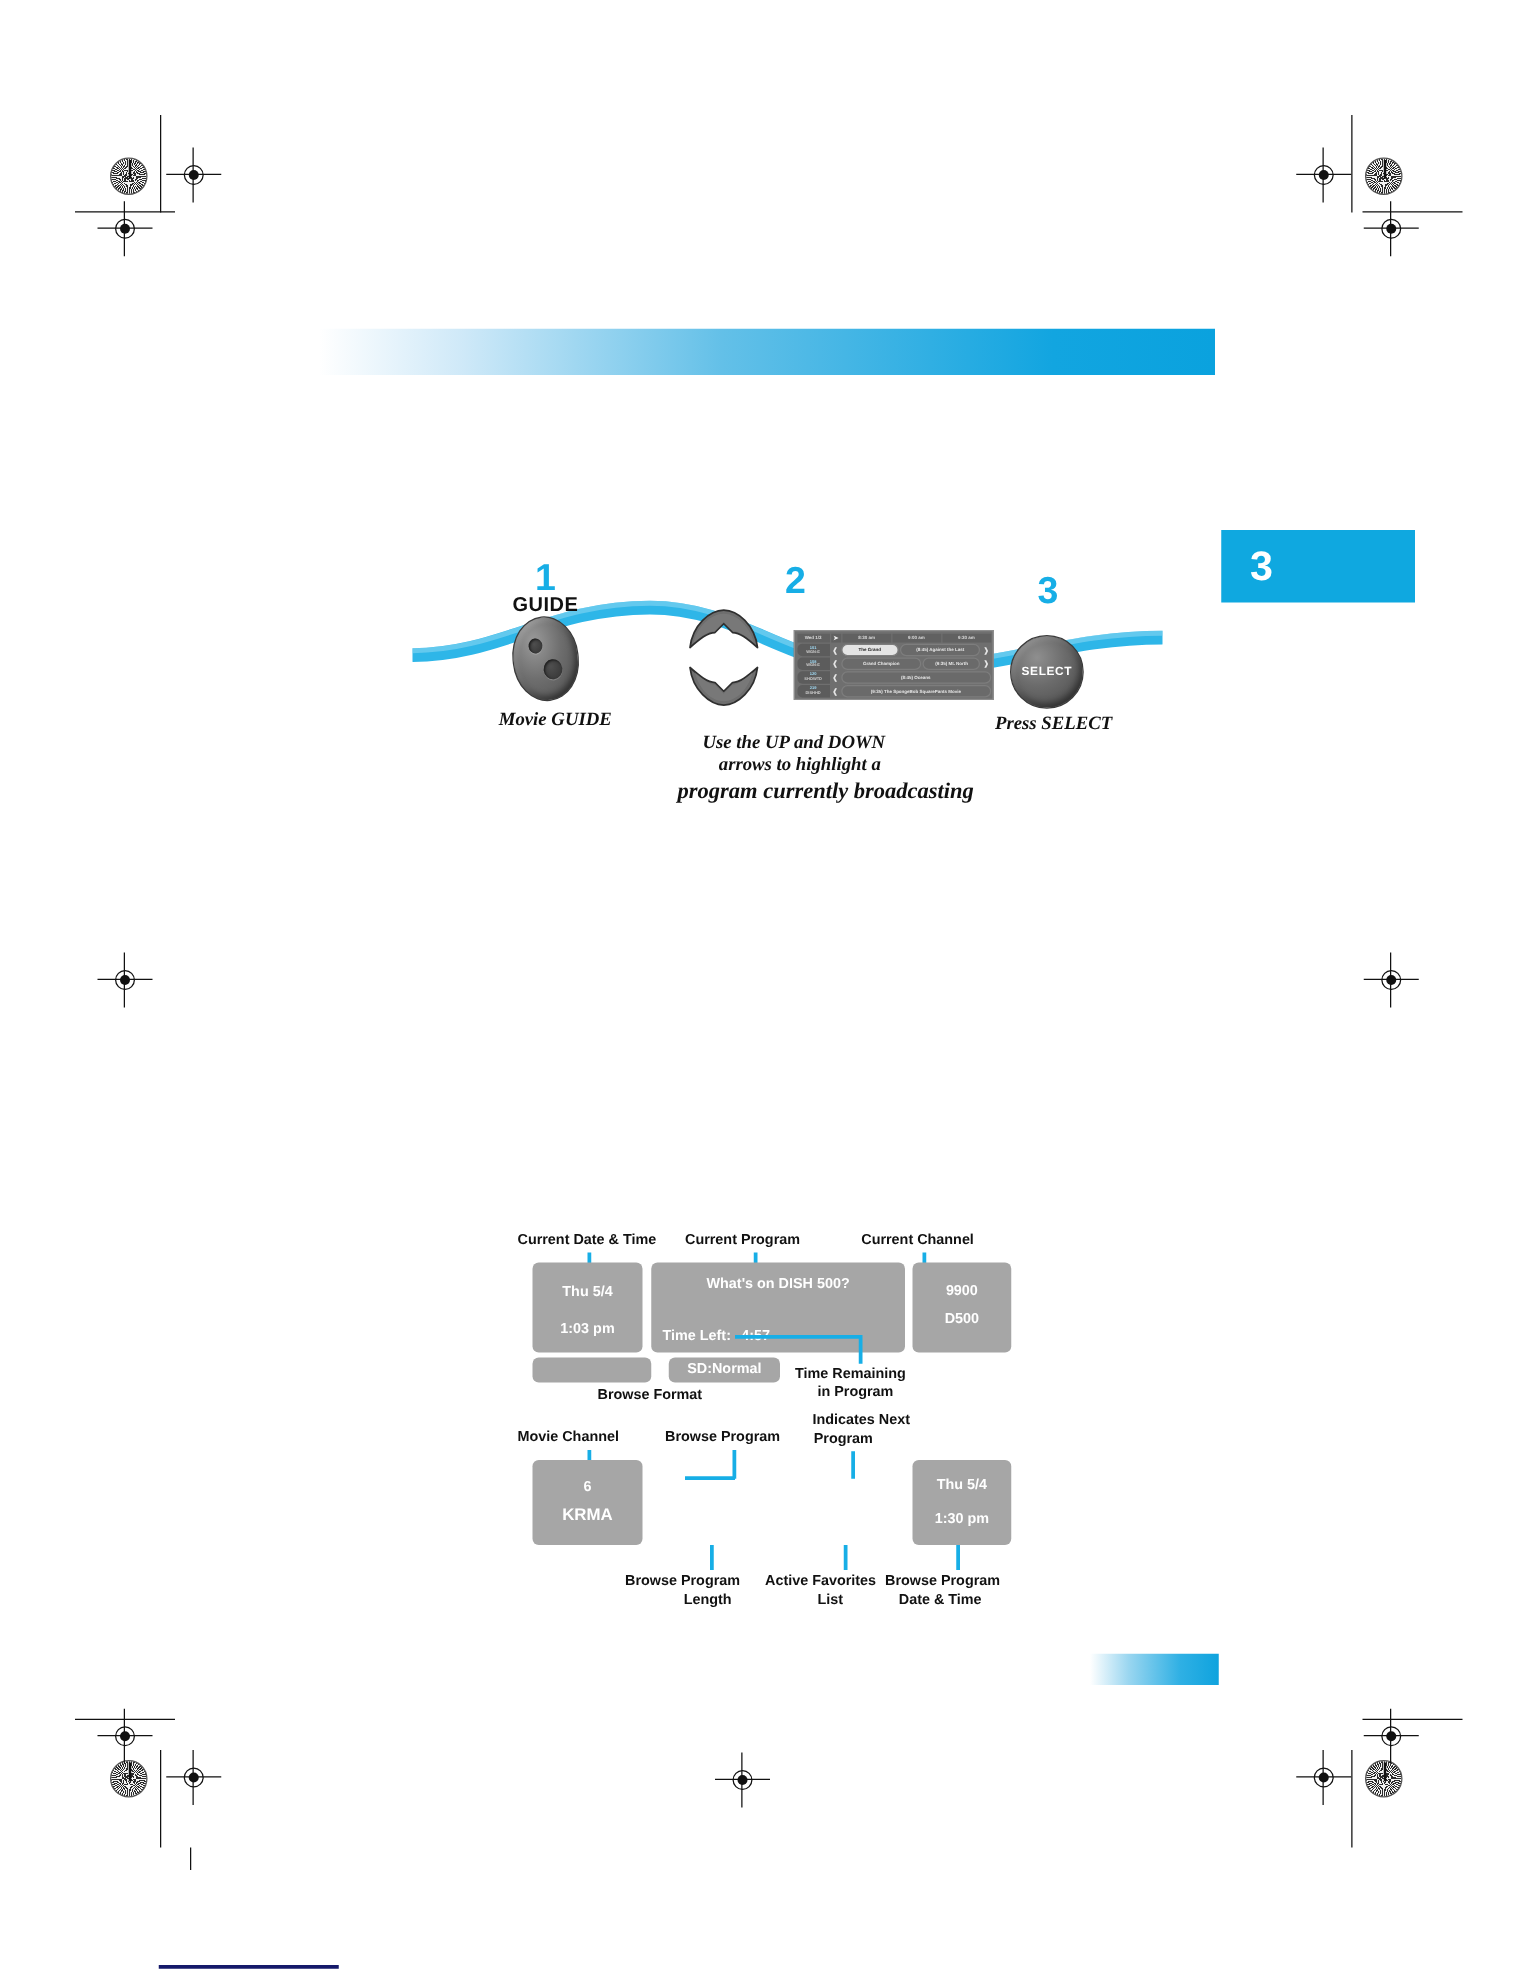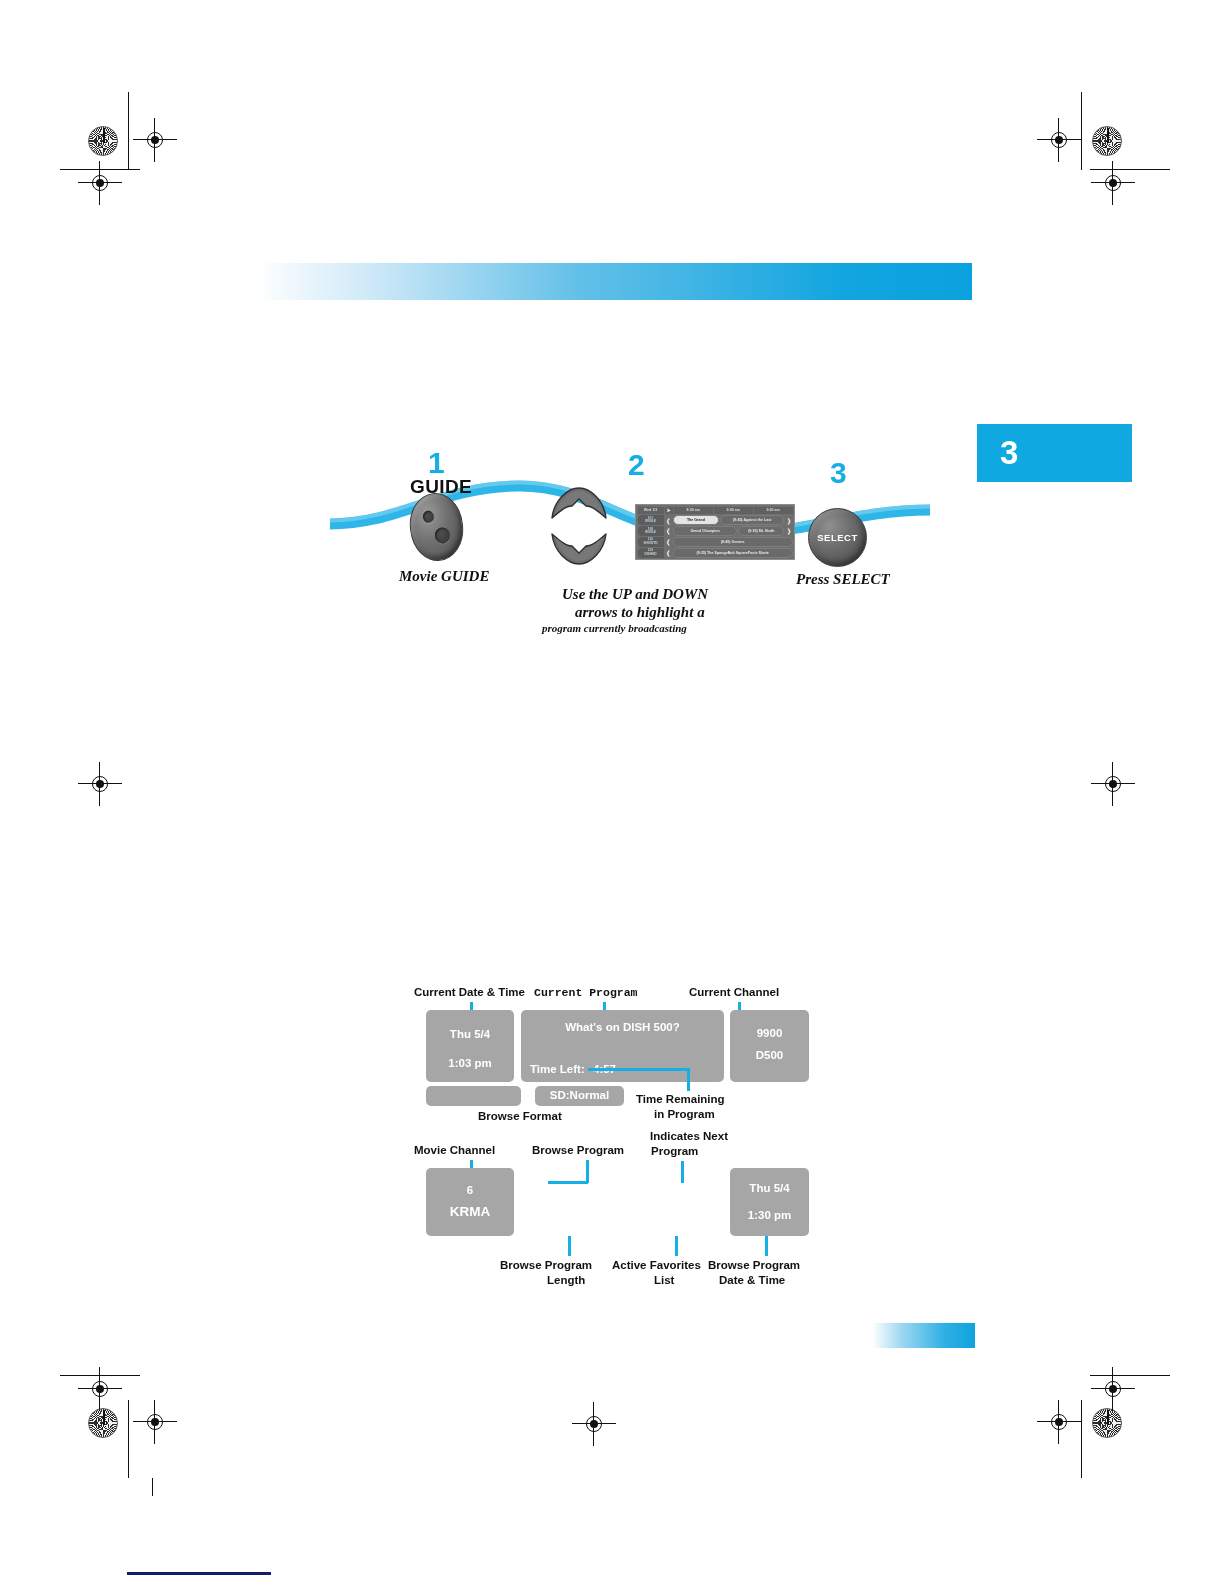--- a/index.html
+++ b/index.html
@@ -56,21 +56,21 @@
 
   .step-num {
     position: absolute; color: #17aee6; font-weight: bold; font-size: 30px;
     font-family: "Liberation Sans", sans-serif; line-height: 1;
   }
   .step-cap {
     position: absolute; color: #111; font-size: 13.5px; font-style: italic;
     font-weight: bold; font-family: "Liberation Serif", serif; white-space: nowrap;
   }
   .guide-word {
-    position: absolute; color: #111; font-size: 19px; font-weight: bold; letter-spacing: .4px;
+    position: absolute; color: #111; font-size: 16px; font-weight: bold; letter-spacing: .4px;
   }
 
   
   .btn-guide {
     position: absolute; left: 80px; top: 53px; width: 53px; height: 68px;
     border-radius: 50% / 48%;
     background: radial-gradient(ellipse at 34% 28%, #9a9a9a 0%, #6e6e6e 45%, #4a4a4a 100%);
     border: 1.5px solid #3a3a3a; transform: rotate(-6deg);
     box-shadow: inset -2px -3px 5px rgba(0,0,0,.45), inset 2px 2px 4px rgba(255,255,255,.22);
   }
@@ -329,35 +329,35 @@
           <span class="n">219</span>
           <span>DISHHD</span>
         </div>
         <div class="caret">❰</div>
         <div class="prog">(9:35) The SpongeBob SquarePants Movie</div>
       </div>
     </div>
 
     <div class="step-cap ctr" style="left:232px; top:146px; font-size:15px;">Use the UP and DOWN</div>
     <div class="step-cap ctr" style="left:245px; top:164px; font-size:15px;">arrows to highlight a</div>
-    <div class="step-cap ctr" style="left:212px; top:182px; font-size:11px;">program currently broadcasting</div>
+    <div class="step-cap ctr" style="left:212px; top:182px; font-size:18px;">program currently broadcasting</div>
 
     <div class="step-num" style="left:500px; top:18px;">3</div>
     <div class="btn-select">
       <span>SELECT</span>
     </div>
     <div class="step-cap" style="left:466px; top:131px; font-size:15px;">Press SELECT</div>
   </div>
 
   <div class="callouts">
 
     <div class="lbl" style="left:6px; top:6px;">Current Date &amp; Time</div>
     <div class="leader v" style="left:62px; top:22px; height:20px;"></div>
 
-    <div class="lbl" style="left:126px; top:6px;font-family:Liberation Mono, monospace;">Current Program</div>
+    <div class="lbl" style="left:140px; top:6px;">Current Program</div>
     <div class="leader v" style="left:195px; top:22px; height:22px;"></div>
 
     <div class="lbl" style="left:281px; top:6px;">Current Channel</div>
     <div class="leader v" style="left:330px; top:22px; height:24px;"></div>
 
     <div class="box" style="left:18px; top:30px; width:88px; height:72px;">
       <span class="t" style="left:0; top:18px; width:88px; text-align:center;">Thu 5/4</span>
       <span class="t" style="left:0; top:47px; width:88px; text-align:center;">1:03 pm</span>
     </div>
 

